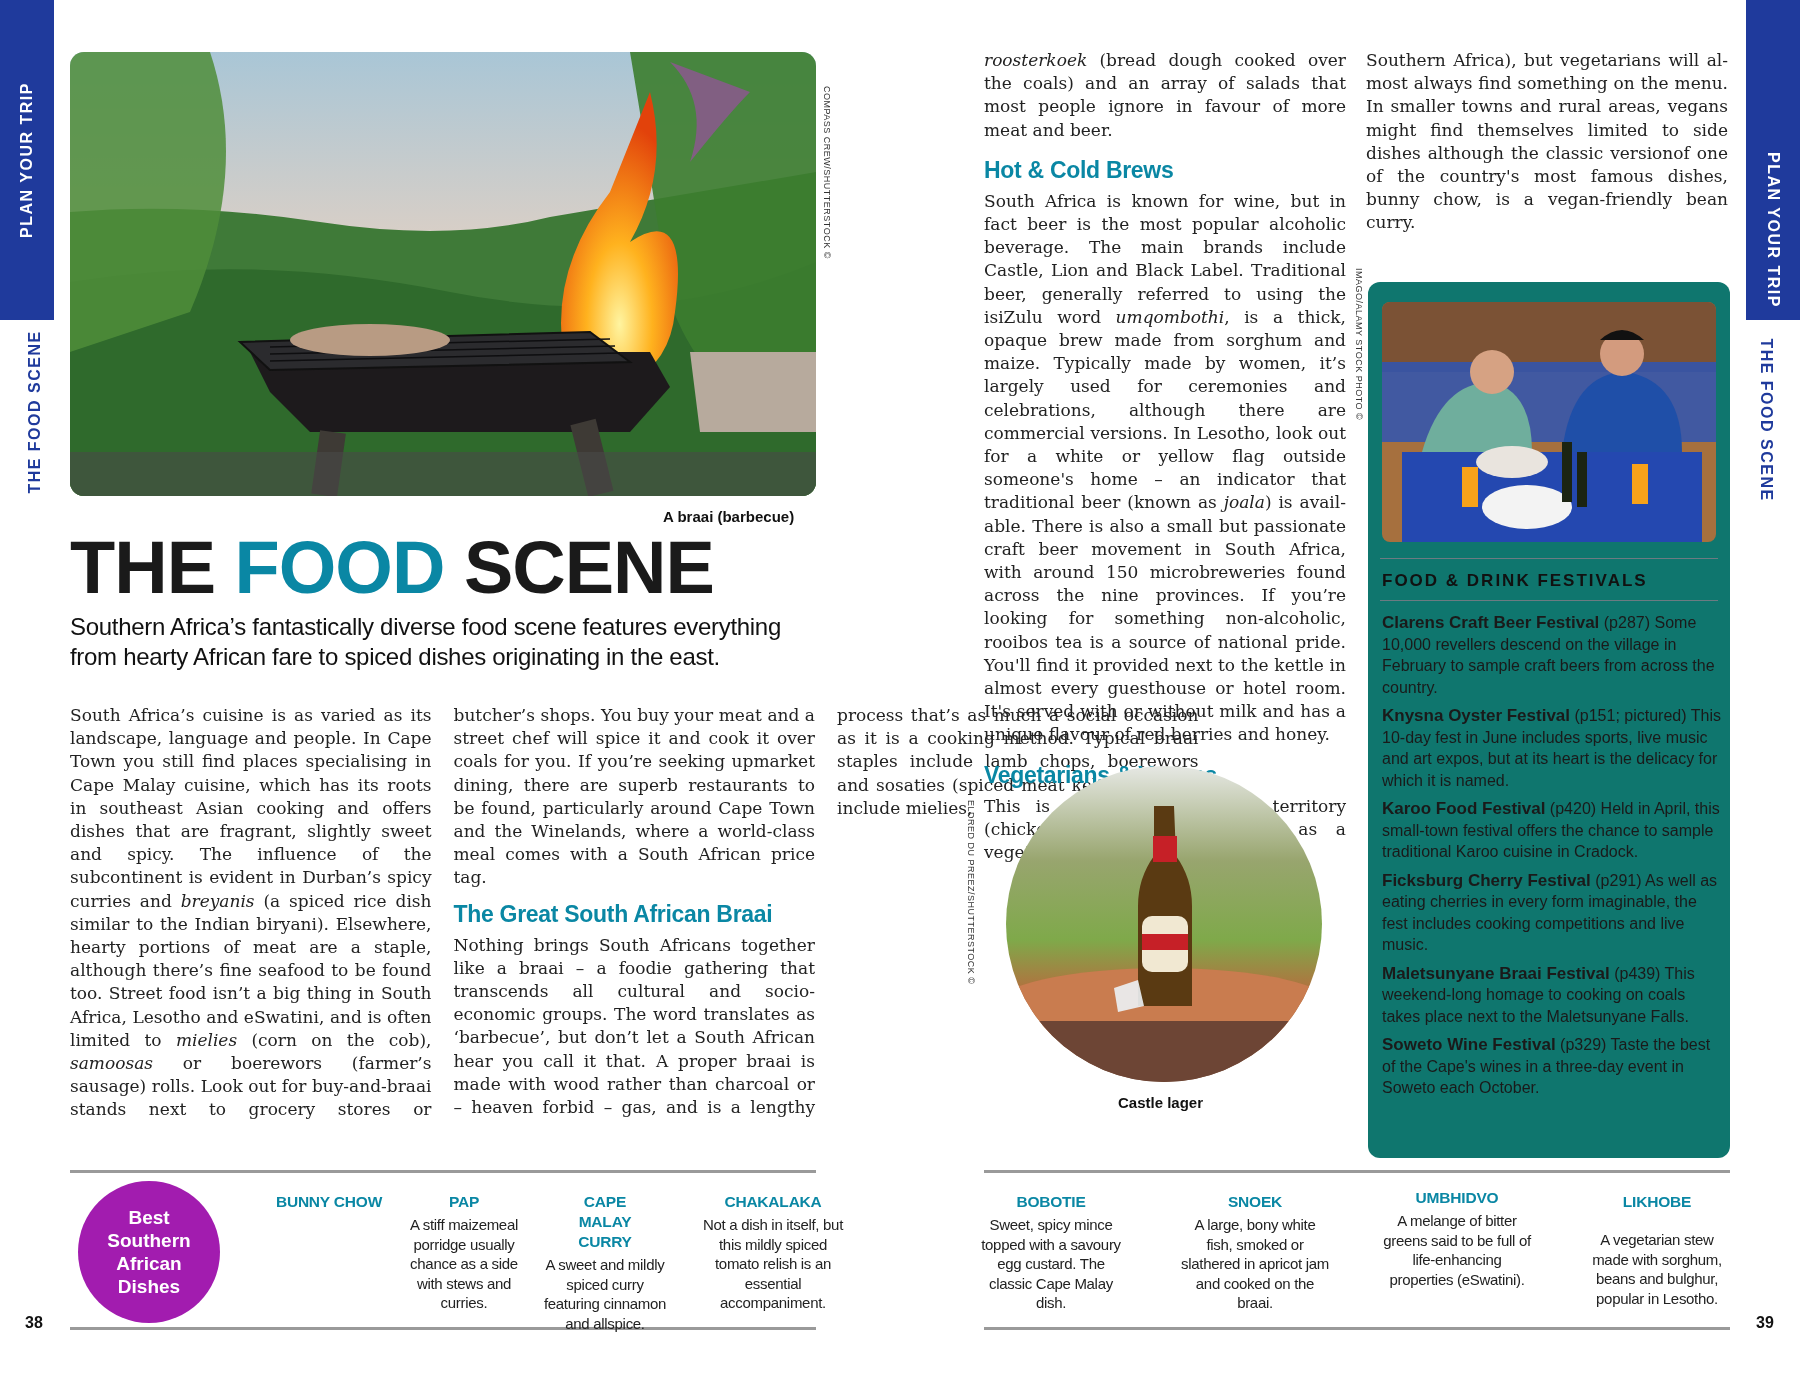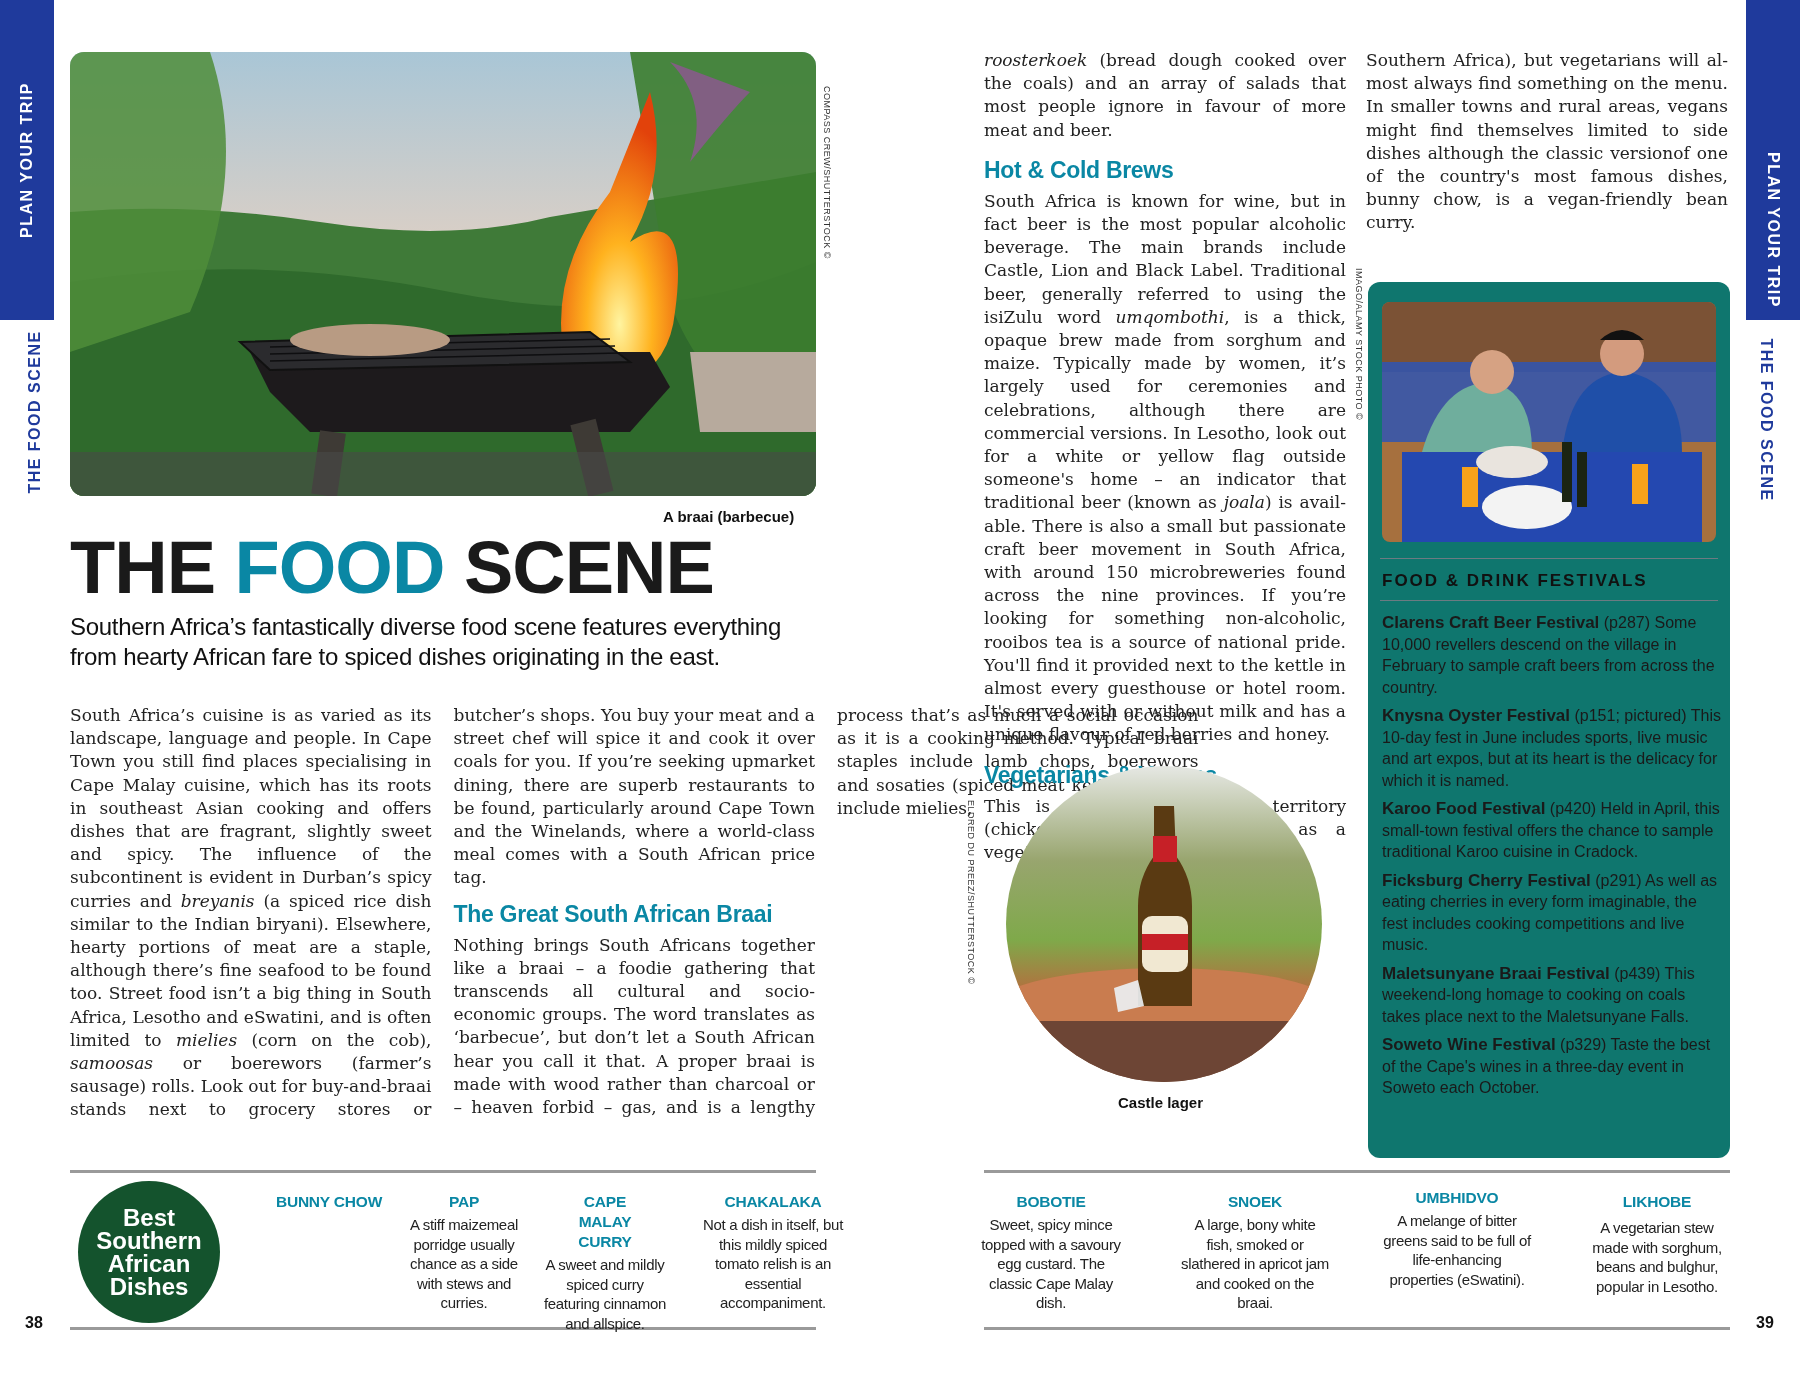--- a/index.html
+++ b/index.html
@@ -35,21 +35,21 @@
   
   .fest-box { position: absolute; left: 1368px; top: 234px; width: 362px; height: 876px; background: #0f766e; border-radius: 12px; margin-top: 48px; }
   .fest-rule { position: absolute; left: 12px; right: 12px; height: 1px; background: #6c7b82; }
   .fest-title { position: absolute; left: 14px; top: 289px; font-size: 17px; font-weight: 700; letter-spacing: 2px; color: #111; }
   .fest-list { position: absolute; left: 14px; top: 330px; width: 340px; font-size: 16px; line-height: 21.5px; color: #1a1a1a; }
   .fest-item { margin-bottom: 7px; }
   .fest-name { font-weight: 700; font-size: 17px; }
 
   
   .strip-rule { position: absolute; height: 3px; background: #9a9a9a; }
-  .badge { position: absolute; left: 78px; top: 1181px; width: 142px; height: 142px; border-radius: 50%; background: #14532d; color: #fff; font-weight: 700; font-size: 24px; line-height: 23px; text-align: center; display: flex; align-items: center; justify-content: center; }
+  .badge { position: absolute; left: 78px; top: 1181px; width: 142px; height: 142px; border-radius: 50%; background: #a21caf; color: #fff; font-weight: 700; font-size: 19px; line-height: 23px; text-align: center; display: flex; align-items: center; justify-content: center; }
   .dish { position: absolute; text-align: center; }
   .dish-name { color: #0a87a4; font-weight: 700; font-size: 15.5px; line-height: 20px; letter-spacing: -0.2px; }
   .dish-desc { font-size: 15px; line-height: 19.5px; color: #222; margin-top: 3px; letter-spacing: -0.3px; }
 
   .page-num { position: absolute; font-weight: 700; font-size: 16px; color: #111; }
 </style>
 </head>
 <body>
 
 <div class="side-tab left-tab" style="left:0; top:0; height:500px;">
@@ -214,17 +214,17 @@
 <div class="dish" style="left:1180px; top:1192px; width:150px;">
   <div class="dish-name">SNOEK</div>
   <div class="dish-desc">A large, bony white fish, smoked or slathered in apricot jam and cooked on the braai.</div>
 </div>
 <div class="dish" style="left:1380px; top:1188px; width:154px;">
   <div class="dish-name">UMBHIDVO</div>
   <div class="dish-desc">A melange of bitter greens said to be full of life-enhancing properties (eSwatini).</div>
 </div>
 <div class="dish" style="left:1582px; top:1192px; width:150px;">
   <div class="dish-name">LIKHOBE</div>
-  <div class="dish-desc" style="margin-top:6px;">A vegetarian stew made with sorghum, beans and bulghur, popular in Lesotho.</div>
+  <div class="dish-desc" style="margin-top:18px;">A vegetarian stew made with sorghum, beans and bulghur, popular in Lesotho.</div>
 </div>
 
 <div class="page-num" style="left:25px; top:1314px;">38</div>
 <div class="page-num" style="left:1756px; top:1314px;">39</div>
 
 </body></html>

